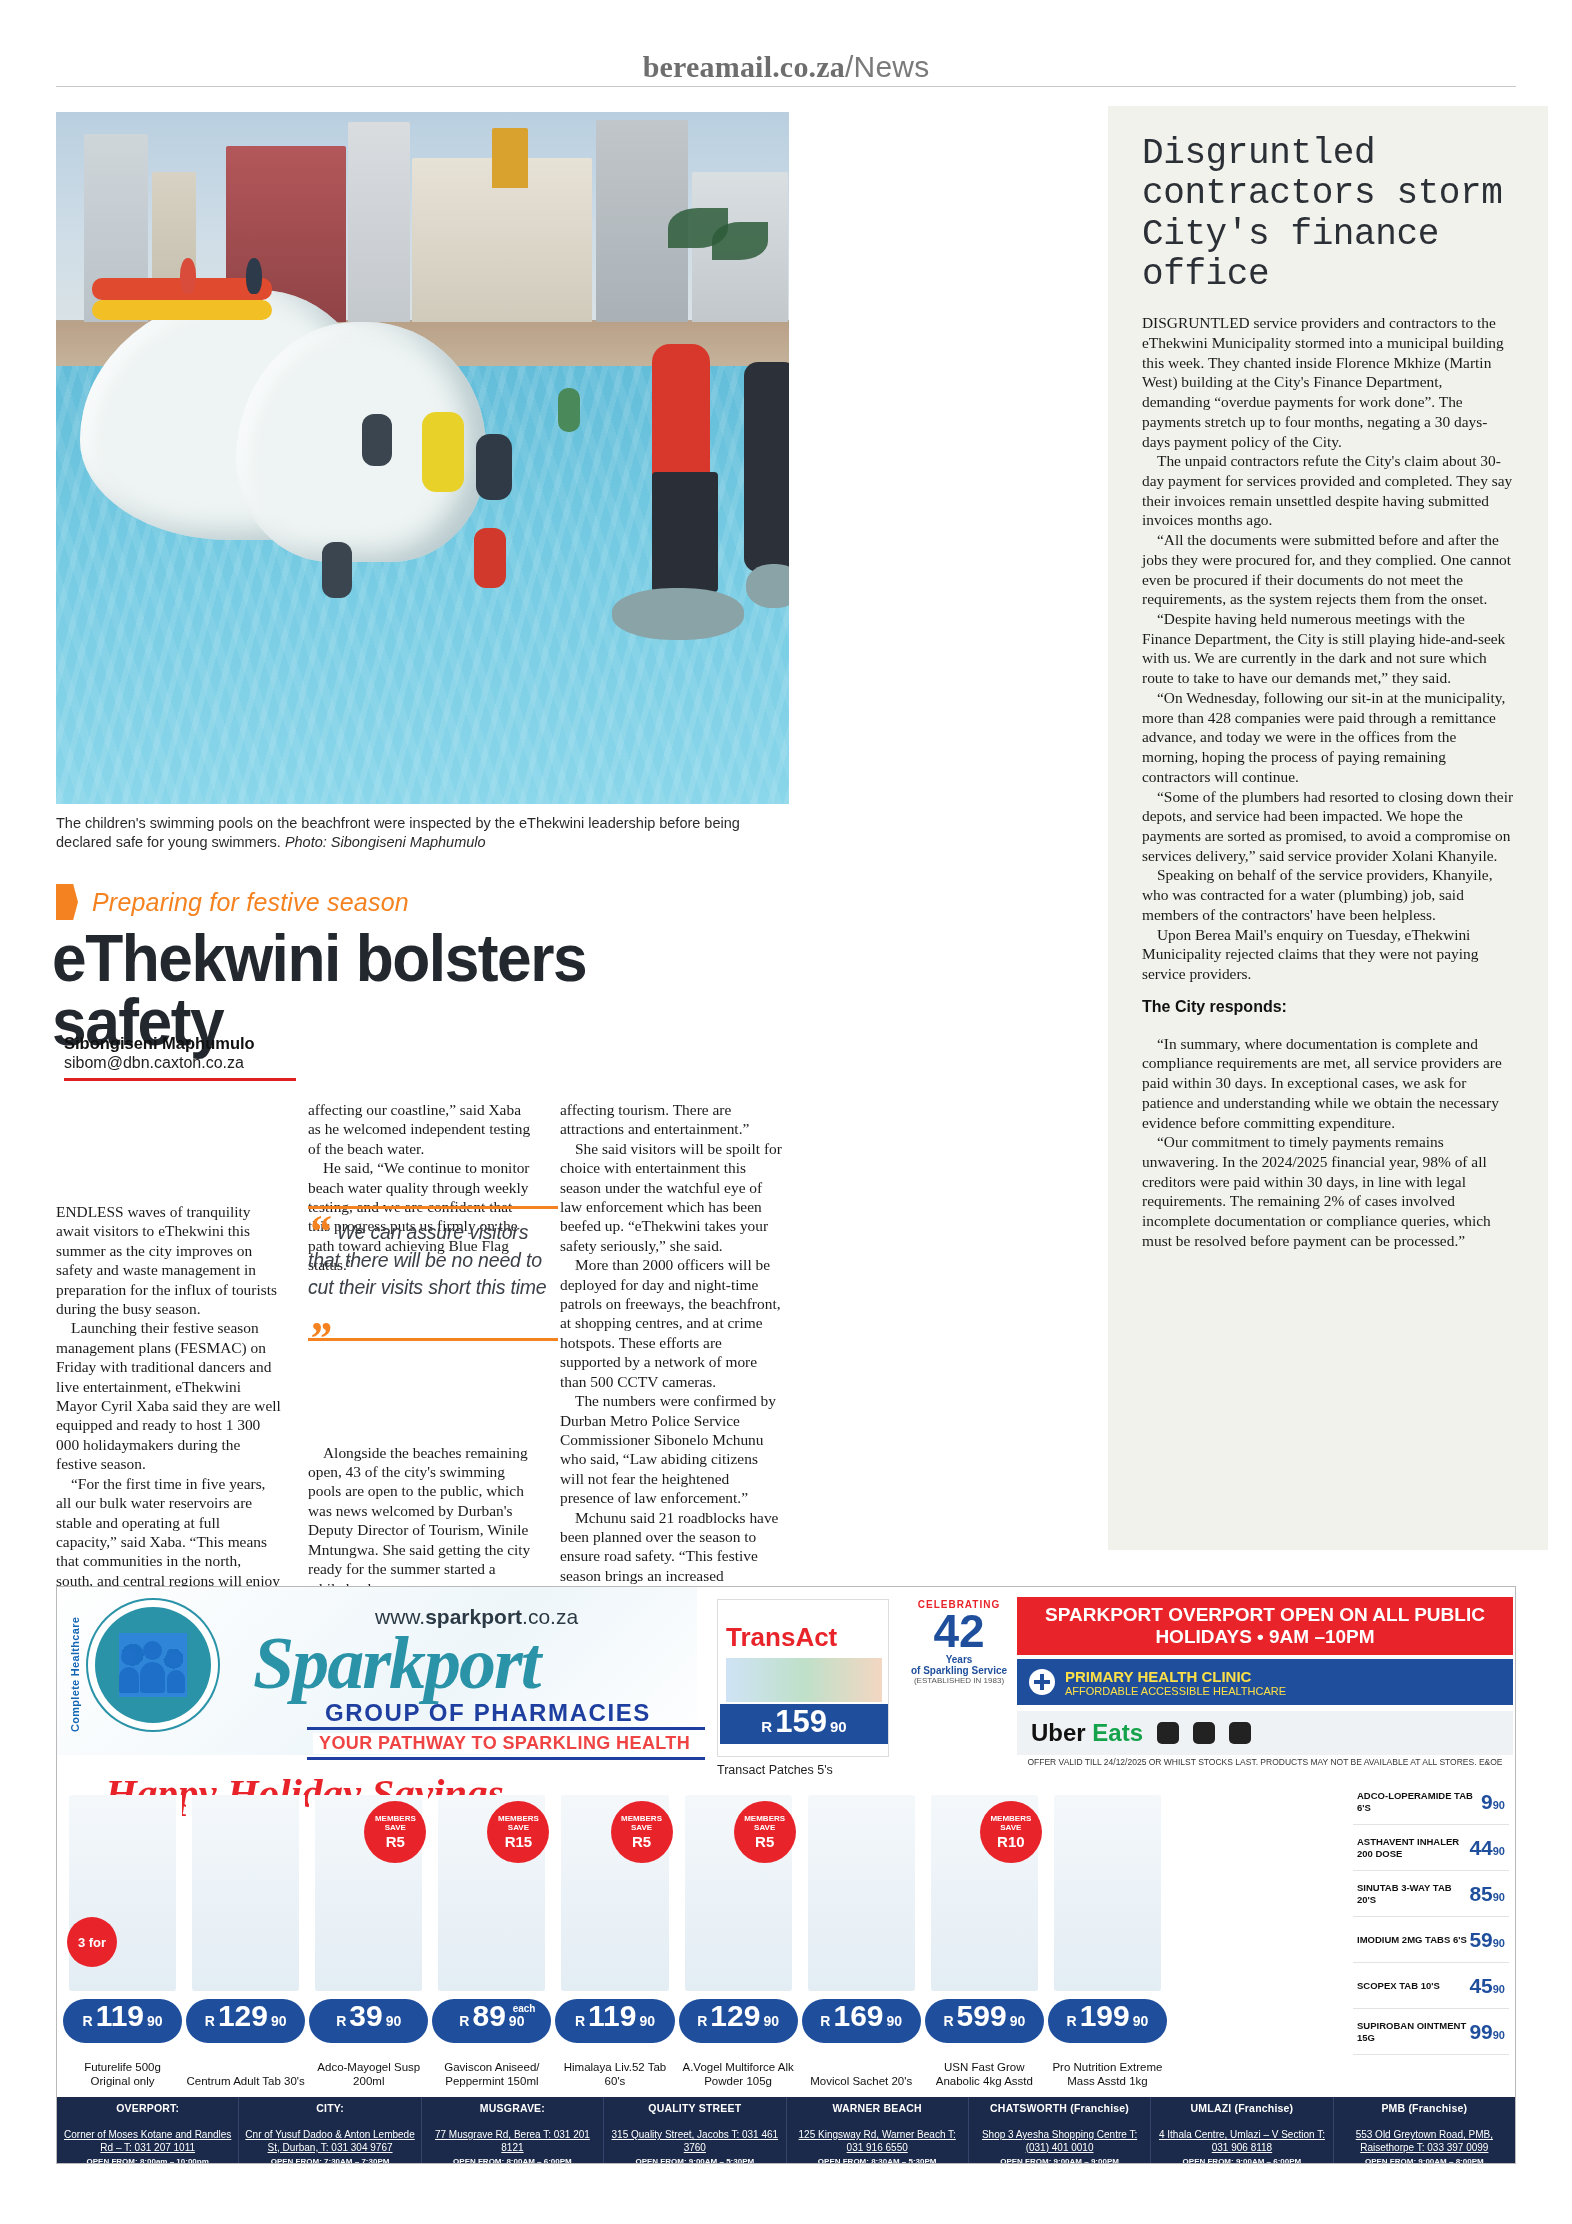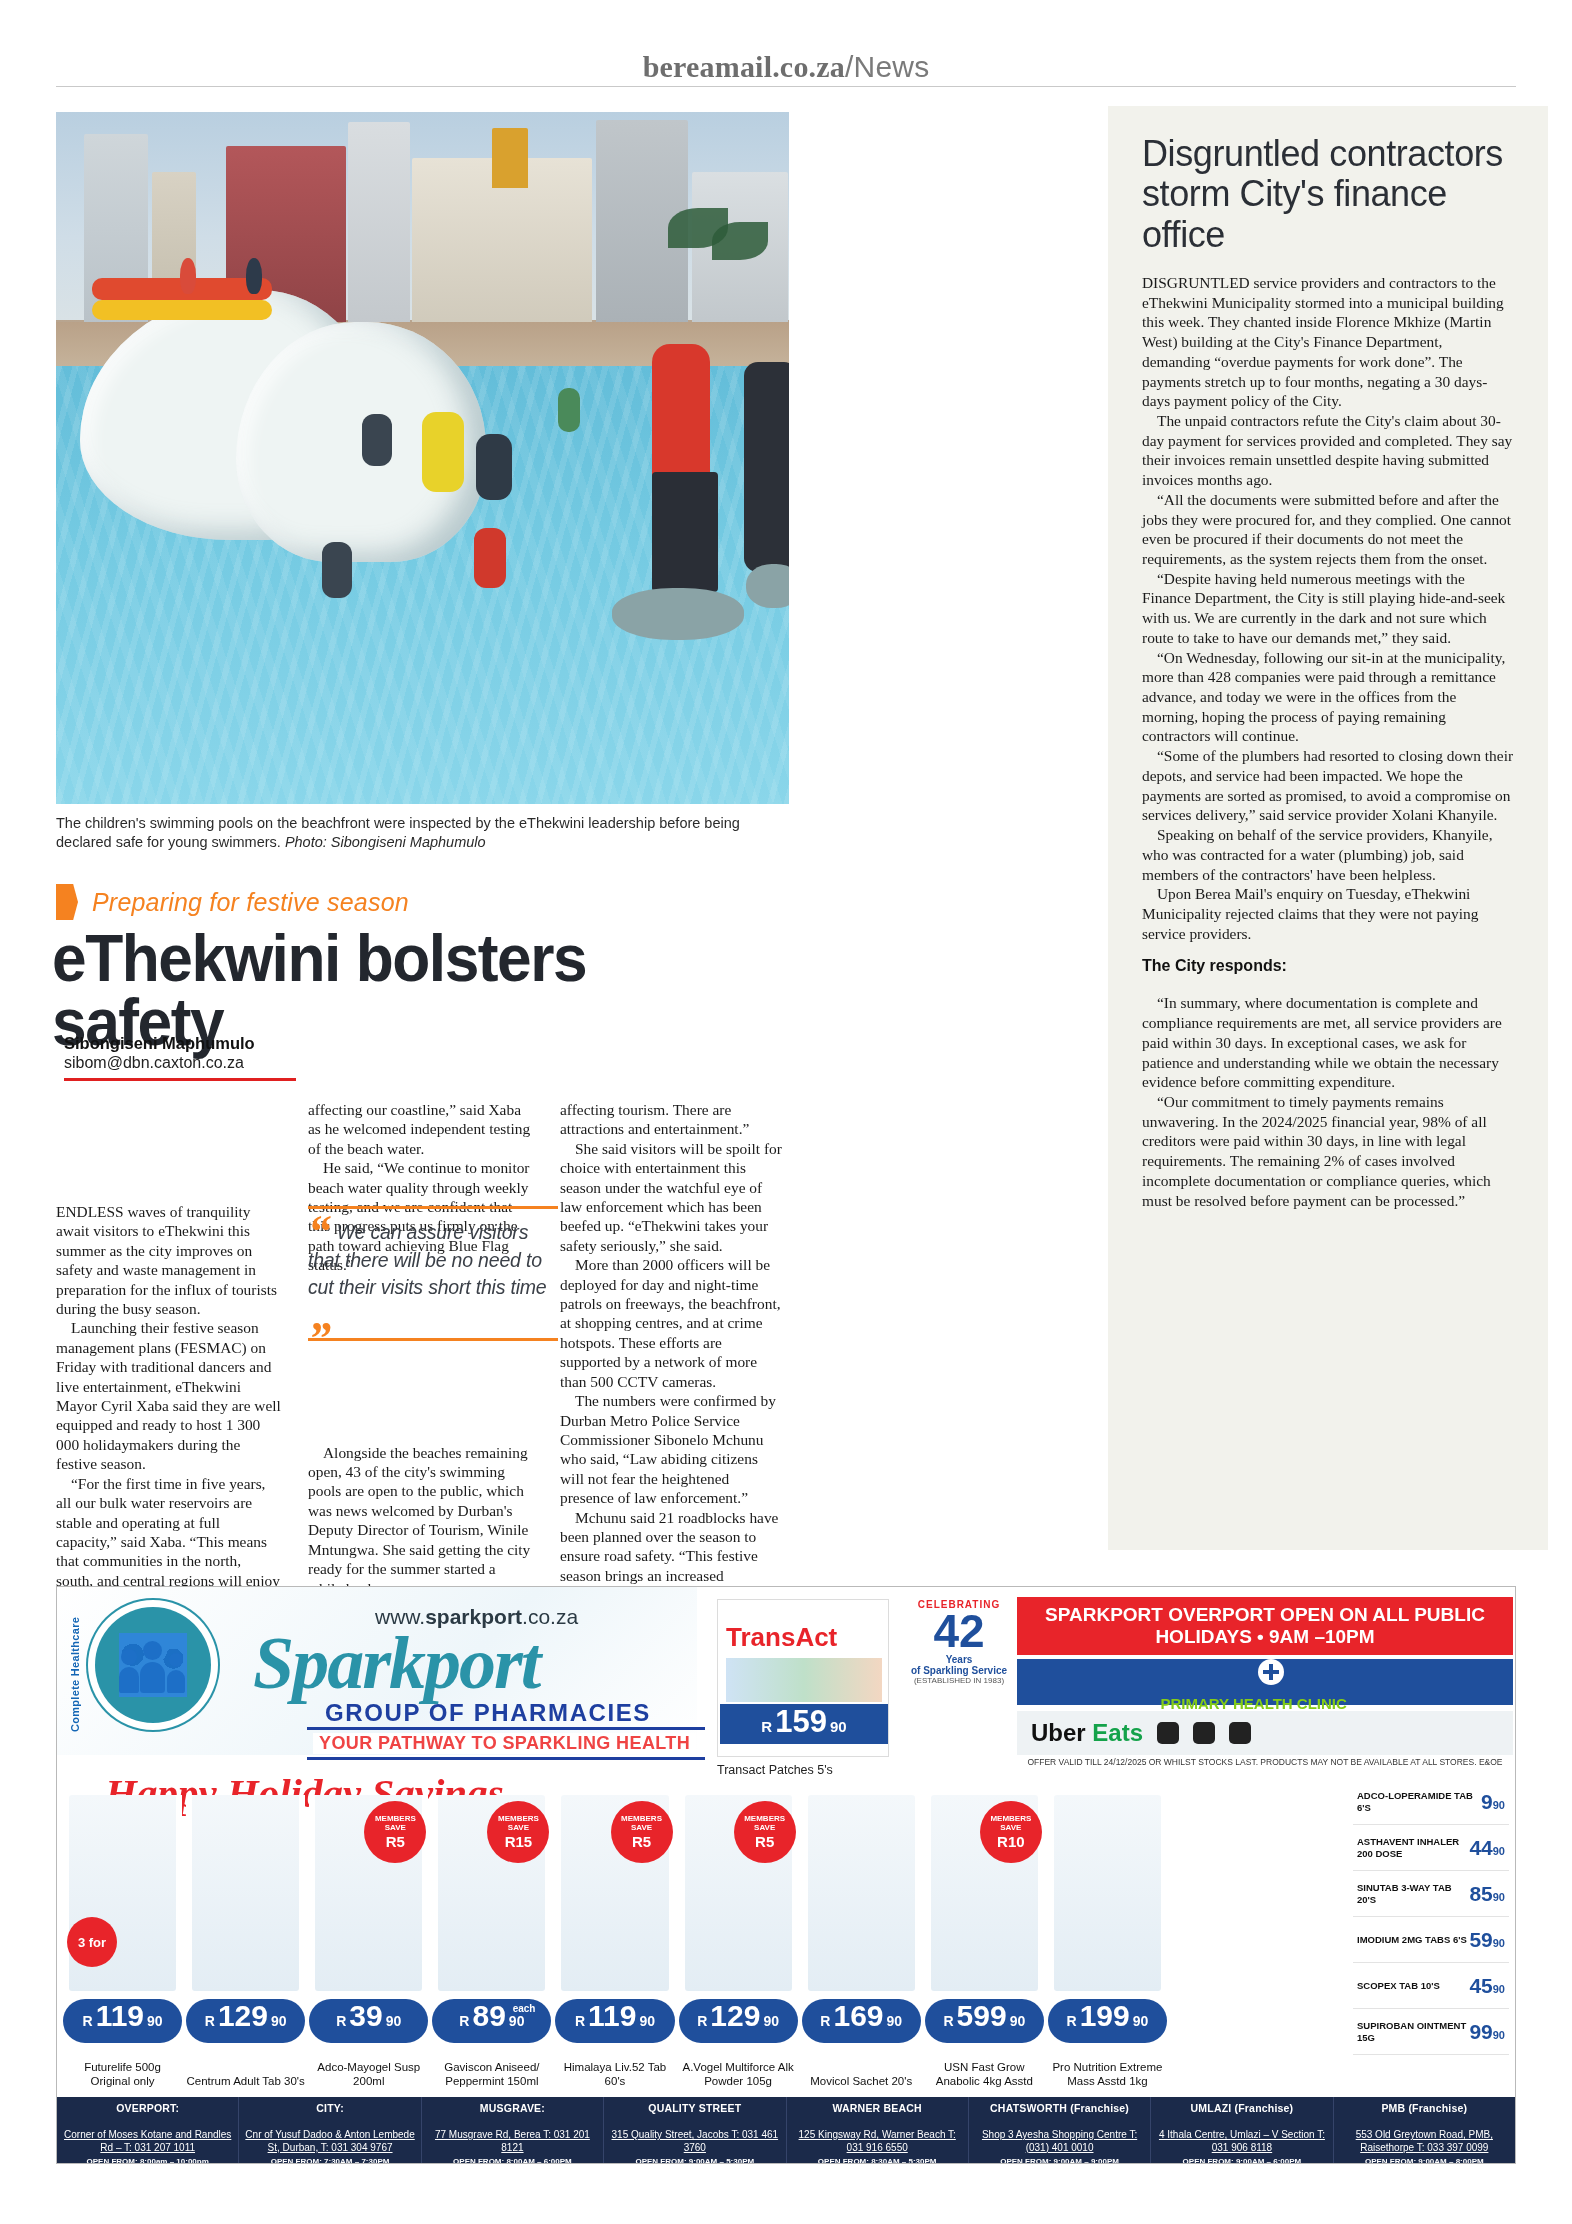--- a/index.html
+++ b/index.html
@@ -127,21 +127,21 @@
     font-size:46px; line-height:0; display:inline-block; vertical-align:-8px; }
   .qmark-open { margin-right:6px; }
   .qmark-close { margin-left:4px; vertical-align:-14px; transform: rotate(180deg); display:inline-block;}
 
   
   .side {
     position:absolute; left:1108px; top:106px; width:440px; height:1444px;
     background:#f2f2ec; padding:28px 34px 20px 34px;
   }
   .side-head {
-    font-family:Liberation Sans, sans-serif; font-weight:300;
+    font-family:Liberation Mono, monospace; font-weight:300;
     font-size:36px; line-height:1.12; color:#2b2f36; letter-spacing:-.4px;
   }
   .side-body { margin-top:18px; font-family:"Liberation Serif", serif;
     font-size:15.4px; line-height:1.28; color:#1a1a1a; }
   .side-body p { text-indent:15px; }
   .side-body p.noind { text-indent:0; }
   .side-sub { font-family:"Liberation Sans", sans-serif; font-weight:bold;
     font-size:16px; color:#111; margin:14px 0 2px 0; }
 
   
@@ -222,22 +222,22 @@
   .cel42 .c1{ font-size:10px; font-weight:bold; letter-spacing:1px; color:#e8242a;}
   .cel42 .c2{ font-size:46px; font-weight:bold; line-height:.95; color:#1f4f9c;}
   .cel42 .c3{ font-size:10px; font-weight:bold;}
   .cel42 .c4{ font-size:8px; color:#555;}
 
   .ad-banner { position:absolute; left:960px; top:10px; width:496px; height:58px;
     background:#e8242a; color:#fff; display:flex; align-items:center; justify-content:center;
     text-align:center; font-family:"Liberation Sans",sans-serif; font-weight:bold;
     font-size:19px; line-height:1.15; }
   .ad-clinic { position:absolute; left:960px; top:72px; width:496px; height:46px;
-    background:#1f4f9c; color:#84cc16; display:flex; align-items:center; gap:10px; padding-left:12px;
-    font-family:"Liberation Sans",sans-serif;flex-direction:column; }
+    background:#1f4f9c; color:#fde047; display:flex; align-items:center; gap:10px; padding-left:12px;
+    font-family:"Liberation Sans",sans-serif; }
   .clinic-cross { width:26px; height:26px; background:#fff; position:relative; border-radius:50%; flex:0 0 auto;}
   .clinic-cross:before,.clinic-cross:after{content:"";position:absolute;background:#1f4f9c;}
   .clinic-cross:before{left:11px;top:5px;width:4px;height:16px;}
   .clinic-cross:after{left:5px;top:11px;width:16px;height:4px;}
   .clinic-t1{ font-weight:bold; font-size:15px; }
   .clinic-t2{ font-size:11px; }
   .ubereats { position:absolute; left:960px; top:124px; width:496px; height:44px;
     background:#eef2f4; display:flex; align-items:center; padding:0 14px; gap:14px;}
   .uber-word{ font-family:"Liberation Sans",sans-serif; font-weight:bold; font-size:24px; color:#111; }
   .uber-word .g{ color:#14a24a; }

